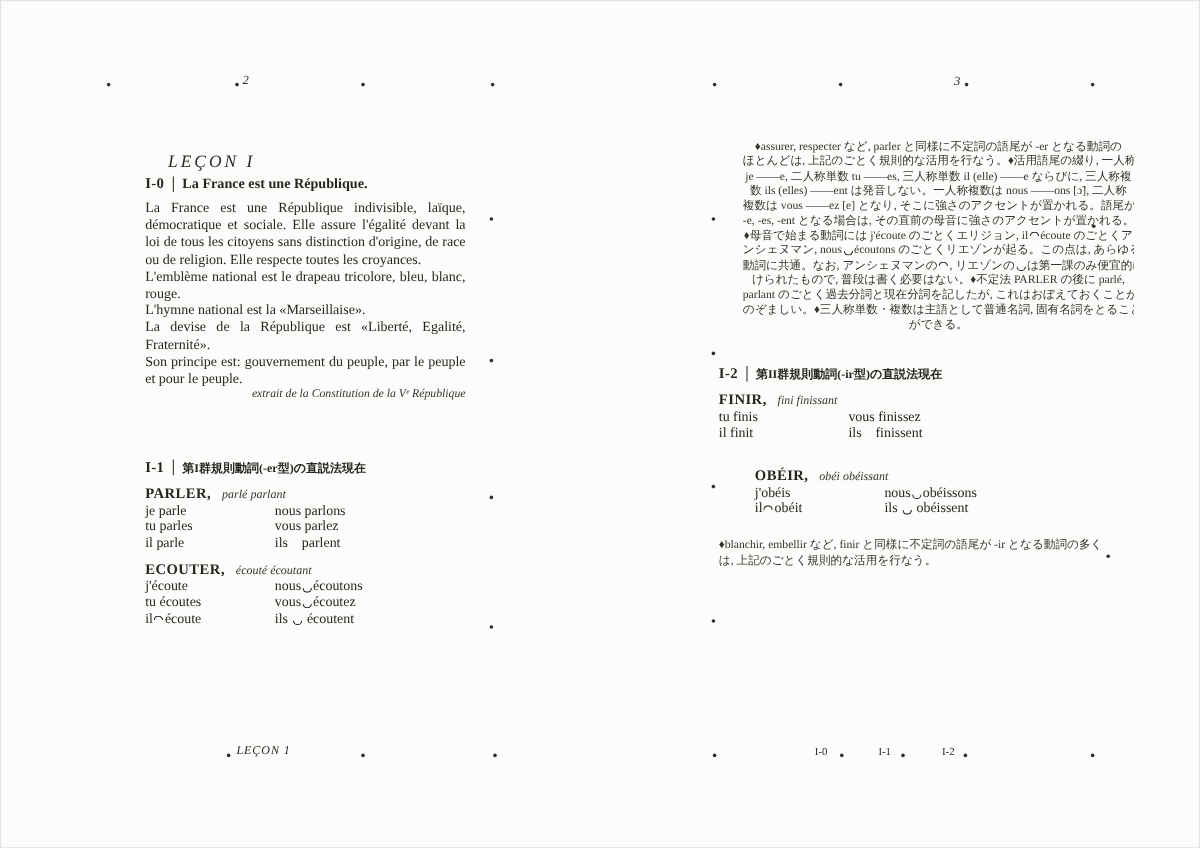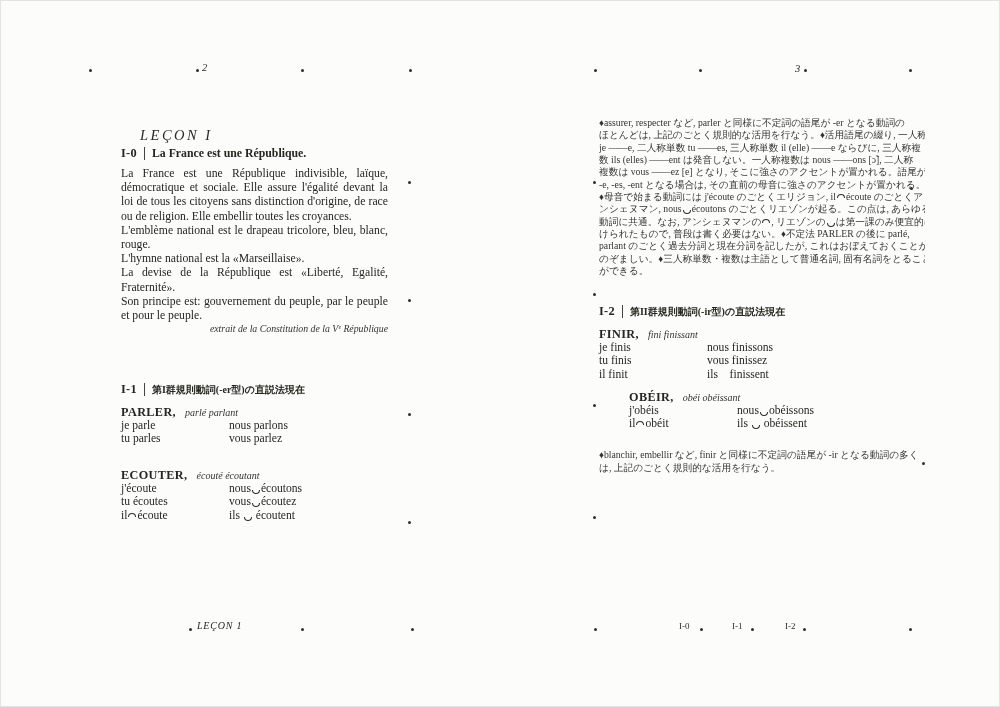--- a/index.html
+++ b/index.html
@@ -35,21 +35,21 @@
   #i0-row{left:120px;top:145px;width:270px;}
   #lp-body{position:absolute;left:120px;top:166px;width:267px;font-size:11.7px;line-height:14.2px;text-align:justify;}
   #lp-body p{margin:0;}
   #lp-attrib{position:absolute;left:120px;top:322px;width:267px;text-align:right;font-style:italic;font-size:9.8px;color:#33332d;}
   #i1-row{left:120px;top:381px;}
   #parler{left:120px;top:401px;width:270px;}
   #ecouter{left:120px;top:464px;width:270px;}
   #lp-footer{position:absolute;left:196px;top:619px;font-style:italic;font-size:10px;letter-spacing:.8px;}
 
   
-  #rp-notes{position:absolute;left:598px;top:116px;width:326px;font-size:9.7px;line-height:12.35px;color:#34342e;}
+  #rp-notes{position:absolute;left:618px;top:116px;width:326px;font-size:9.7px;line-height:12.35px;color:#34342e;text-align:center;}
   #rp-notes .note-line,#rp-note2 .note-line{white-space:nowrap;overflow:hidden;}
   #i2-row{left:598px;top:303px;}
   #finir{left:598px;top:323px;width:300px;}
   #obeir{left:628px;top:386px;width:300px;}
   #rp-note2{position:absolute;left:598px;top:447px;width:326px;font-size:9.7px;line-height:13px;color:#34342e;}
   .rp-flabel{position:absolute;top:620px;font-size:9px;color:#2c2c28;}
   #rp-f0{left:678px;} #rp-f1{left:731px;} #rp-f2{left:784px;}
 </style>
 </head>
 <body>
@@ -60,21 +60,21 @@
 
   <div id="lp-heading">LEÇON I</div>
 
   <div class="sec-row" id="i0-row">
     <span class="secnum">I-0</span>
     <span class="sep"></span>
     <span class="sec-title-fr">La France est une République.</span>
   </div>
 
   <div id="lp-body">
-    <p>La France est une République indivisible, laïque, démocratique et sociale. Elle assure l'égalité devant la loi de tous les citoyens sans distinction d'origine, de race ou de religion. Elle embellir toutes les croyances.</p>
+    <p>La France est une République indivisible, laïque, démocratique et sociale. Elle assure l'égalité devant la loi de tous les citoyens sans distinction d'origine, de race ou de religion. Elle respecte toutes les croyances.</p>
     <p>L'emblème national est le drapeau tricolore, bleu, blanc, rouge.</p>
     <p>L'hymne national est la «Marseillaise».</p>
     <p>La devise de la République est «Liberté, Egalité, Fraternité».</p>
     <p>Son principe est: gouvernement du peuple, par le peuple et pour le peuple.</p>
   </div>
 
   <div id="lp-attrib">extrait de la Constitution de la Vᵉ République</div>
 
   <div class="sec-row" id="i1-row">
     <span class="secnum">I-1</span>
@@ -88,20 +88,24 @@
       <span class="participles">parlé parlant</span>
     </div>
     <div>
         <div class="conj-row">
           <span class="cell c1">je parle</span>
           <span class="cell c2">nous parlons</span>
         </div>
         <div class="conj-row">
           <span class="cell c1">tu parles</span>
           <span class="cell c2">vous parlez</span>
+        </div>
+        <div class="conj-row">
+          <span class="cell c1">il parle</span>
+          <span class="cell c2">ils    parlent</span>
         </div>
       </div>
   </div>
 
   <div class="verb-block" id="ecouter">
     <div class="verb-hdr">
       <span class="verb-name">ECOUTER,</span>
       <span class="participles">écouté écoutant</span>
     </div>
     <div>
@@ -145,24 +149,20 @@
     <span class="sep"></span>
     <span class="sec-title-ja">第II群規則動詞(-ir型)の直説法現在</span>
   </div>
 
   <div class="verb-block" id="finir">
     <div class="verb-hdr">
       <span class="verb-name">FINIR,</span>
       <span class="participles">fini finissant</span>
     </div>
     <div>
-        <div class="conj-row">
-          <span class="cell c1">je finis</span>
-          <span class="cell c2">nous finissons</span>
-        </div>
         <div class="conj-row">
           <span class="cell c1">tu finis</span>
           <span class="cell c2">vous finissez</span>
         </div>
         <div class="conj-row">
           <span class="cell c1">il finit</span>
           <span class="cell c2">ils    finissent</span>
         </div>
       </div>
   </div>

